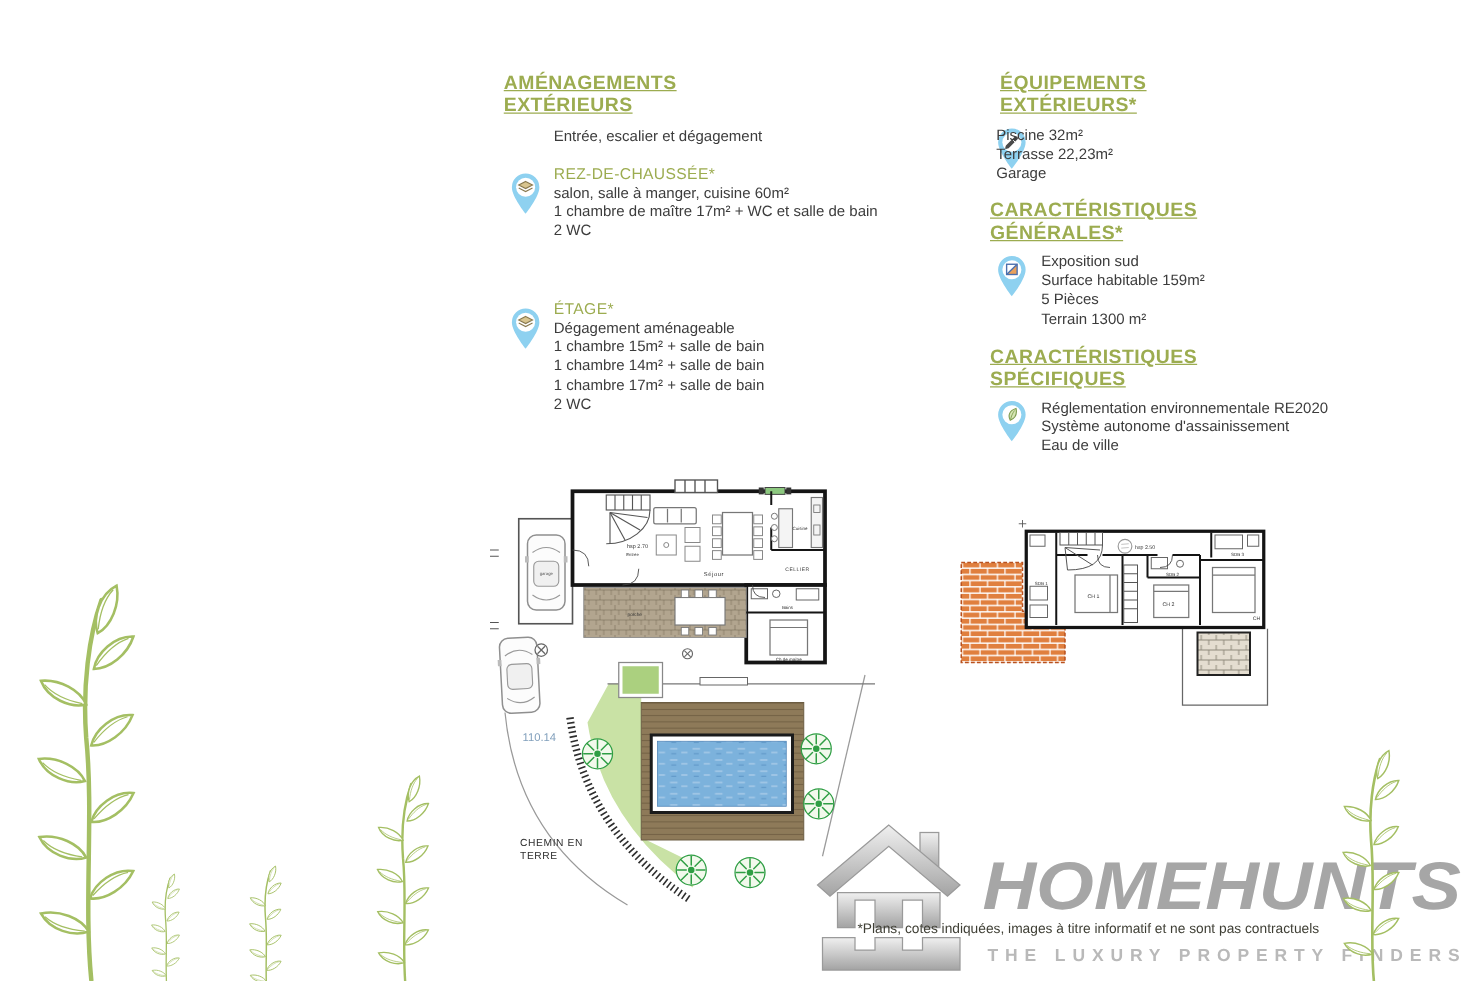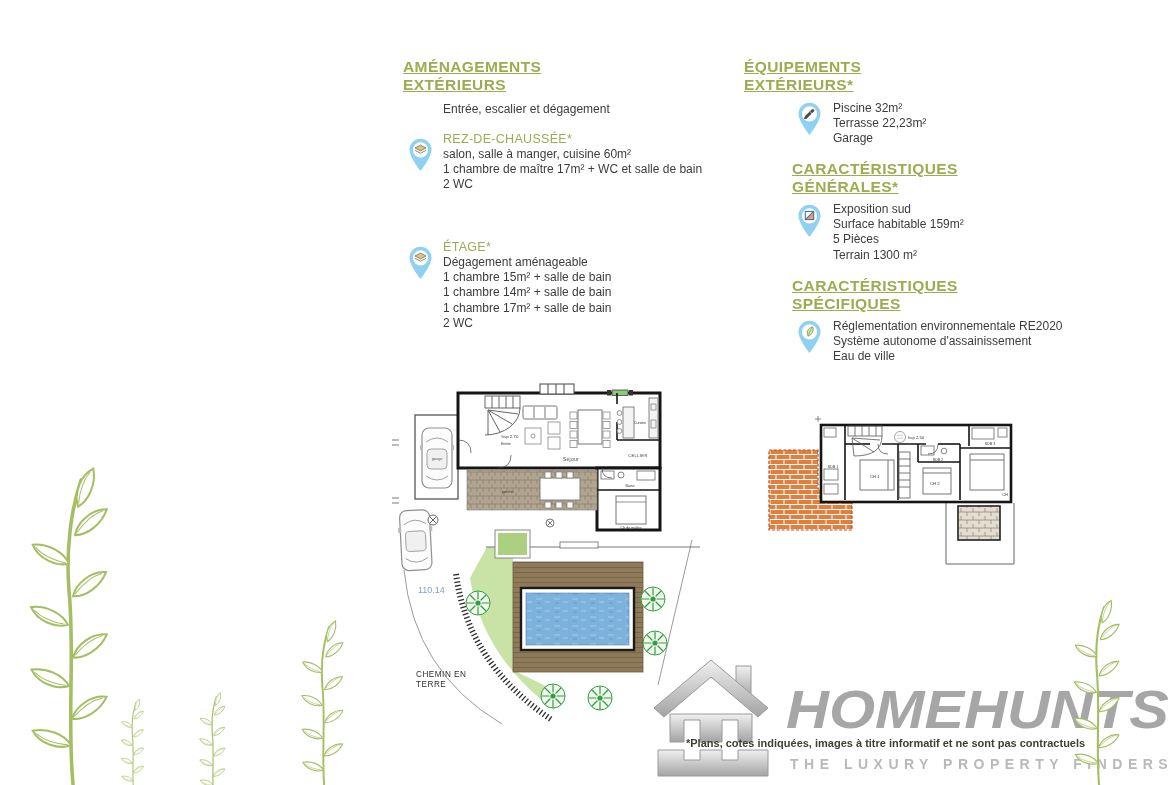--- a/index.html
+++ b/index.html
@@ -10,21 +10,21 @@
   .abs{position:absolute;}
   .h-title{color:#9cac50;font-weight:bold;font-size:15.5px;line-height:17.5px;letter-spacing:.4px;text-decoration:underline;}
   .h-sub{color:#9cac50;font-weight:normal;font-size:12.5px;letter-spacing:.3px;}
   .body-text{color:#3c3c3c;font-size:12px;line-height:15.2px;}
   .pin{width:25px;height:34px;display:block;}
   .brand{
     color:#a6a6a6;font-size:54px;font-weight:bold;font-style:italic;
     transform:scaleX(1.10);transform-origin:left top;white-space:nowrap;letter-spacing:0;
   }
   .tagline{color:#b9b9b9;font-size:14px;font-weight:bold;letter-spacing:5.5px;white-space:nowrap;}
-  .disclaimer{color:#3f3f35;font-size:11px;font-weight:bold;white-space:nowrap;}
+  .disclaimer{color:#3f3f35;font-size:11px;font-weight:normal;white-space:nowrap;}
   svg{display:block;}
   svg text{font-family:"Liberation Sans",sans-serif;}
   .plan-label{fill:#333;}
 </style>
 </head>
 <body>
 
 <svg class="abs" style="left:0;top:0;z-index:6;pointer-events:none" width="1170" height="785" viewBox="0 0 1170 785">
   <defs>
     <g id="leafR">
@@ -82,34 +82,34 @@
 </svg>
 <div class="abs h-sub" style="left:443px;top:240px;z-index:5">ÉTAGE*</div>
 <div class="abs body-text" style="left:443px;top:255px;z-index:5">
   <div>Dégagement aménageable</div>
   <div>1 chambre 15m² + salle de bain</div>
   <div>1 chambre 14m² + salle de bain</div>
   <div>1 chambre 17m² + salle de bain</div>
   <div>2 WC</div>
 </div>
 
-<div class="abs h-title" style="left:744px;top:58px;z-index:5">
+<div class="abs h-title" style="left:800px;top:58px;z-index:5">
   <div>ÉQUIPEMENTS</div>
   <div>EXTÉRIEURS*</div>
 </div>
 <svg class="abs pin" style="left:797px;top:102px;z-index:5" viewBox="0 0 25 34">
   <path d="M12.5,33 C12.5,33 1.5,19.5 1.5,11.8 A11,11 0 1 1 23.5,11.8 C23.5,19.5 12.5,33 12.5,33 Z" fill="#8ed1f0"></path>
   <circle cx="12.5" cy="11.8" r="7.6" fill="#ffffff"></circle>
   <g>
     <path d="M9,15.3 L15.8,8.5" stroke="#4a4a4a" stroke-width="3" stroke-linecap="round"></path>
     <path d="M8.6,15.7 L7.8,16.5" stroke="#4a4a4a" stroke-width="1.4" stroke-linecap="round"></path>
     <path d="M13.2,9.8 L15,11.6" stroke="#ffffff" stroke-width="0.8"></path>
   </g>
 </svg>
-<div class="abs body-text" style="left:833px;top:101px;z-index:5">
+<div class="abs body-text" style="left:797px;top:101px;z-index:5">
   <div>Piscine 32m²</div>
   <div>Terrasse 22,23m²</div>
   <div>Garage</div>
 </div>
 
 <div class="abs h-title" style="left:792px;top:160px;z-index:5">
   <div>CARACTÉRISTIQUES</div>
   <div>GÉNÉRALES*</div>
 </div>
 <svg class="abs pin" style="left:797px;top:204px;z-index:5" viewBox="0 0 25 34">

